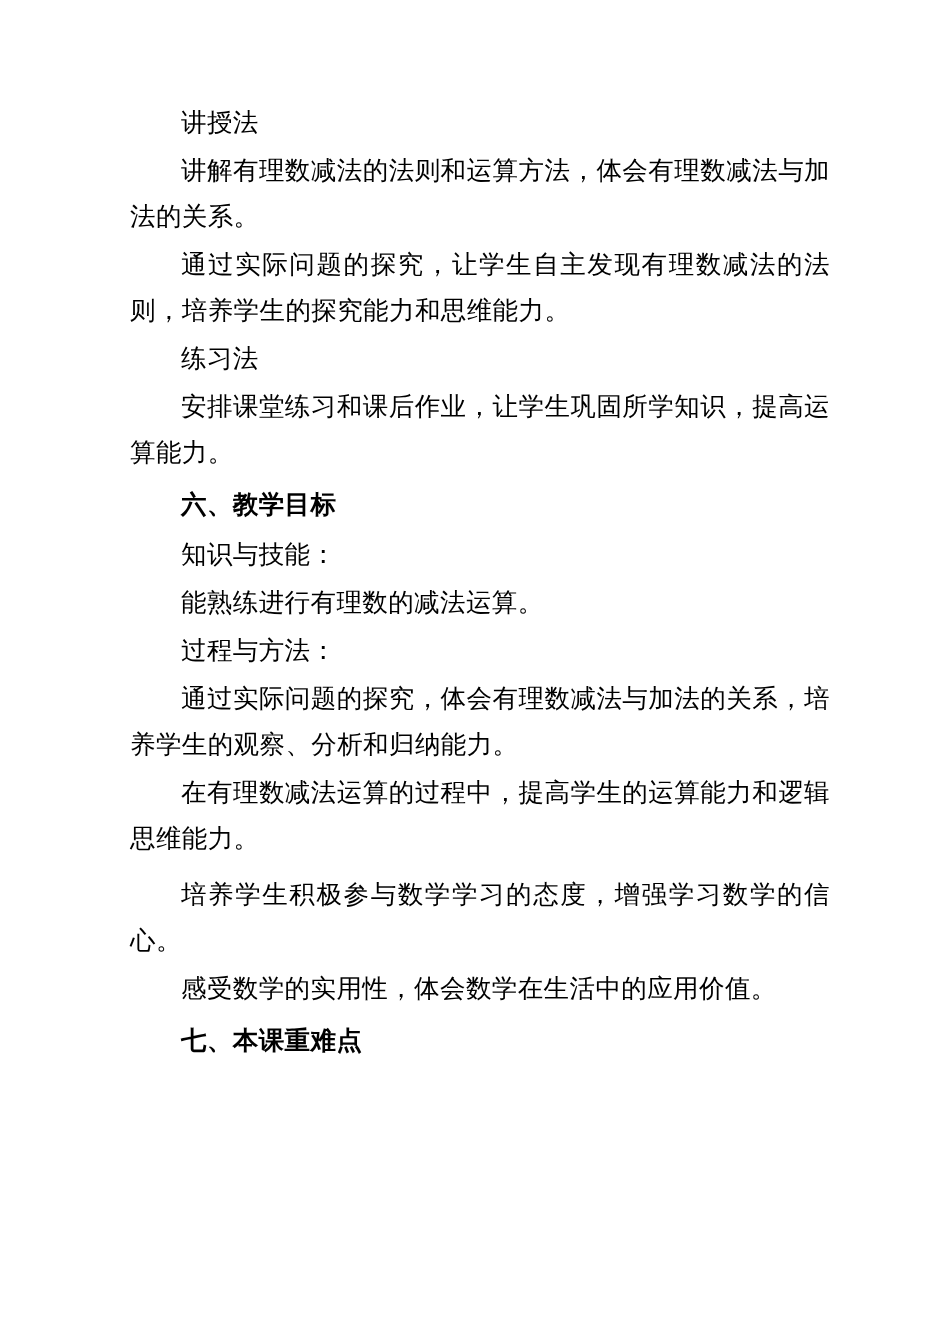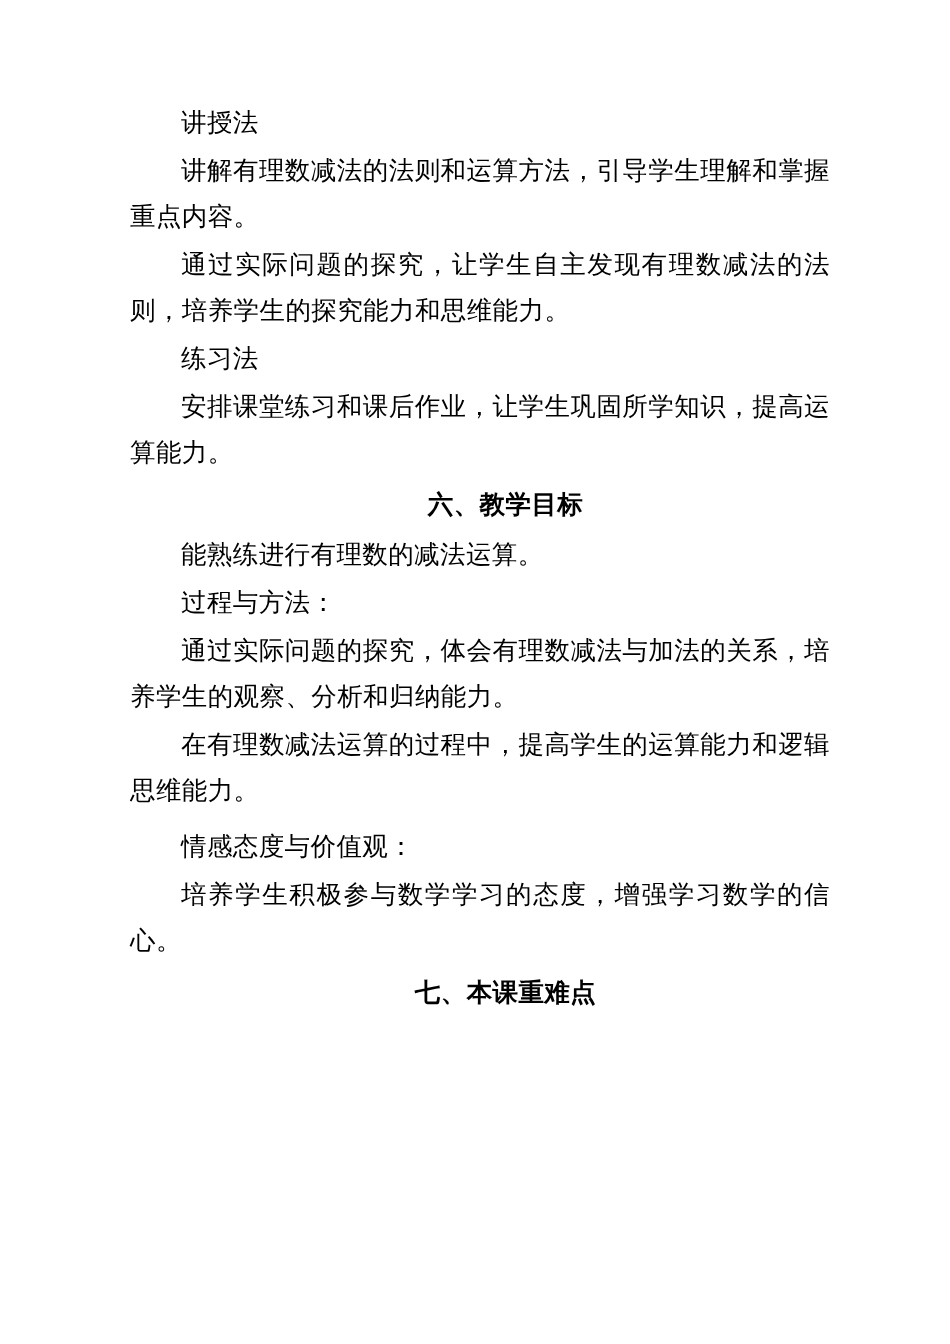--- a/index.html
+++ b/index.html
@@ -20,21 +20,20 @@
     height: 1344px;
     box-sizing: border-box;
     padding: 100px 110px 40px 130px;
   }
   .doc-body {
     width: 700px;
   }
   p {
     margin: 0;
     padding: 0;
-    text-align: center;
   }
   .para {
     font-size: 25.5px;
     line-height: 46px;
     text-indent: 2em;
     text-align: justify;
     letter-spacing: 0.4px;
     margin-bottom: 2px;
   }
   .heading {
@@ -50,33 +49,34 @@
     height: 8px;
   }
 </style>
 </head>
 <body>
 
 <div class="page">
   <div class="doc-body">
 
     <p class="para">讲授法</p>
-    <p class="para">讲解有理数减法的法则和运算方法，引导学生理解和掌握重点内容。</p>
+    <p class="para">讲解有理数减法的法则和运算方法，体会有理数减法与加法的关系。</p>
     <p class="para">通过实际问题的探究，让学生自主发现有理数减法的法则，培养学生的探究能力和思维能力。</p>
     <p class="para">练习法</p>
     <p class="para">安排课堂练习和课后作业，让学生巩固所学知识，提高运算能力。</p>
 
     <p class="heading">六、教学目标</p>
 
+    <p class="para">知识与技能：</p>
     <p class="para">能熟练进行有理数的减法运算。</p>
     <p class="para">过程与方法：</p>
     <p class="para">通过实际问题的探究，体会有理数减法与加法的关系，培养学生的观察、分析和归纳能力。</p>
     <p class="para">在有理数减法运算的过程中，提高学生的运算能力和逻辑思维能力。</p>
 
     <div class="gap-small"></div>
 
-    <p class="para">情感态度与价值观：</p>
     <p class="para">培养学生积极参与数学学习的态度，增强学习数学的信心。</p>
+    <p class="para">感受数学的实用性，体会数学在生活中的应用价值。</p>
 
     <p class="heading">七、本课重难点</p>
 
   </div>
 </div>
 
 </body></html>

